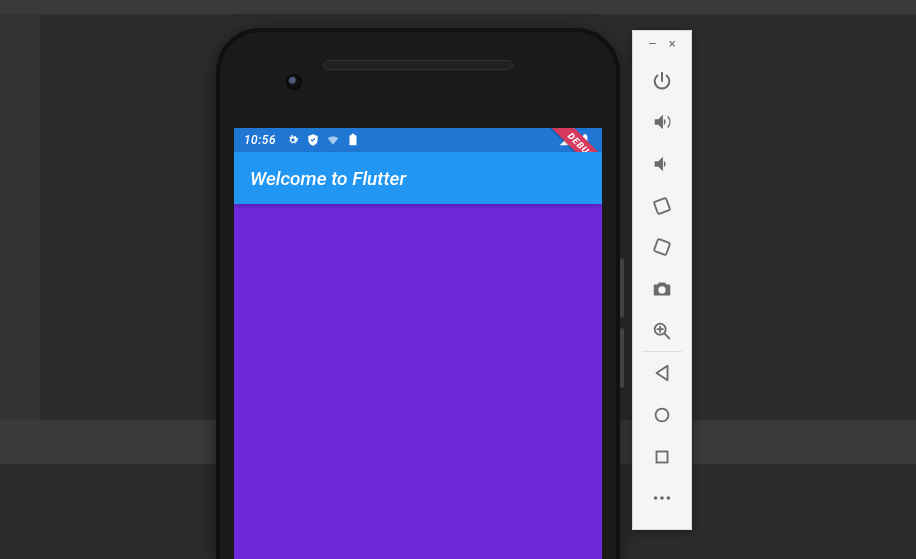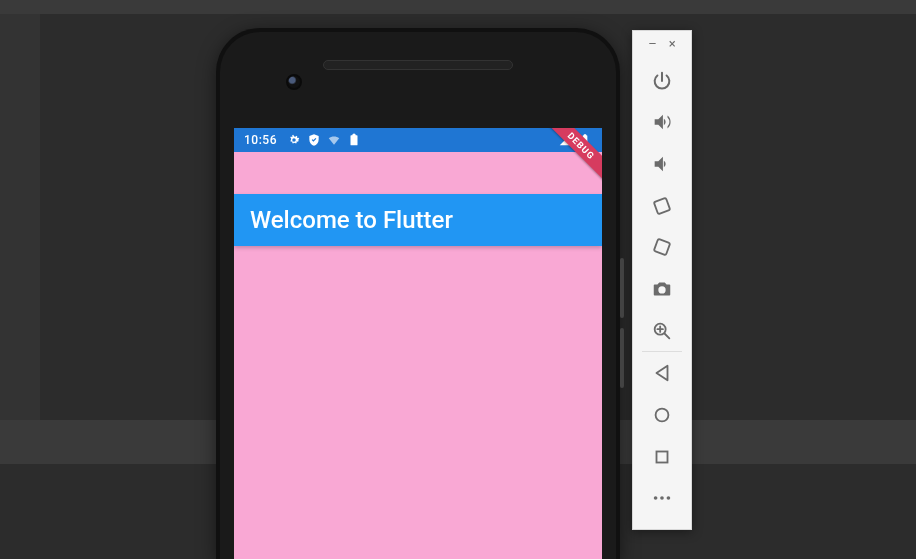--- a/index.html
+++ b/index.html
@@ -40,21 +40,21 @@
     width:16px; height:16px; border-radius:50%;
     background:radial-gradient(circle at 35% 35%, #4a5a7a 0 25%, #111 40%);
     border:2px solid #0a0a0a;
   }
   .side-btn { position:absolute; right:-4px; width:4px; background:#444; border-radius:2px; }
   .side-btn.b1 { top:230px; height:60px; }
   .side-btn.b2 { top:300px; height:60px; }
 
   .screen {
     position:absolute; left:18px; right:18px; top:100px; bottom:0;
-    background:#f9a8d4; overflow:hidden;
+    background:#6d28d9; overflow:hidden;font-style:italic;
   }
   .status-bar {
     height:24px; background:#1f76d3; color:#fff;
     display:flex; align-items:center; padding:0 10px;
     font-size:12px; position:relative;
   }
   .status-time { font-weight:500; letter-spacing:.5px; }
   .status-icons-left { display:flex; gap:6px; margin-left:10px; align-items:center; }
   .status-icons-right { position:absolute; right:10px; display:flex; gap:6px; align-items:center; }
   .s-icon { width:14px; height:14px; fill:#fff; }
@@ -65,23 +65,23 @@
     background:#d63b5f; color:#fff;
     font-size:9px; font-weight:700; letter-spacing:1px;
     transform:rotate(45deg);
     padding:3px 0;
     box-shadow:0 1px 2px rgba(0,0,0,.3);
   }
 
   .app-bar {
     height:52px; background:#2196f3; color:#fff;
     display:flex; align-items:center; padding:0 16px;
-    font-size:24px; font-weight:500;
+    font-size:19px; font-weight:500;
     box-shadow:0 2px 4px rgba(0,0,0,.2);
-    position:relative; z-index:1;margin-top:42px;
+    position:relative; z-index:1;
   }
 
   .app-body {
     position:relative; background:#fafafa;
     height:calc(100% - 76px);
   }
 
   .center-box {
     position:absolute; left:50%; top:260px; transform:translateX(-50%);
     border:3px solid #d01818; padding:8px 24px;

